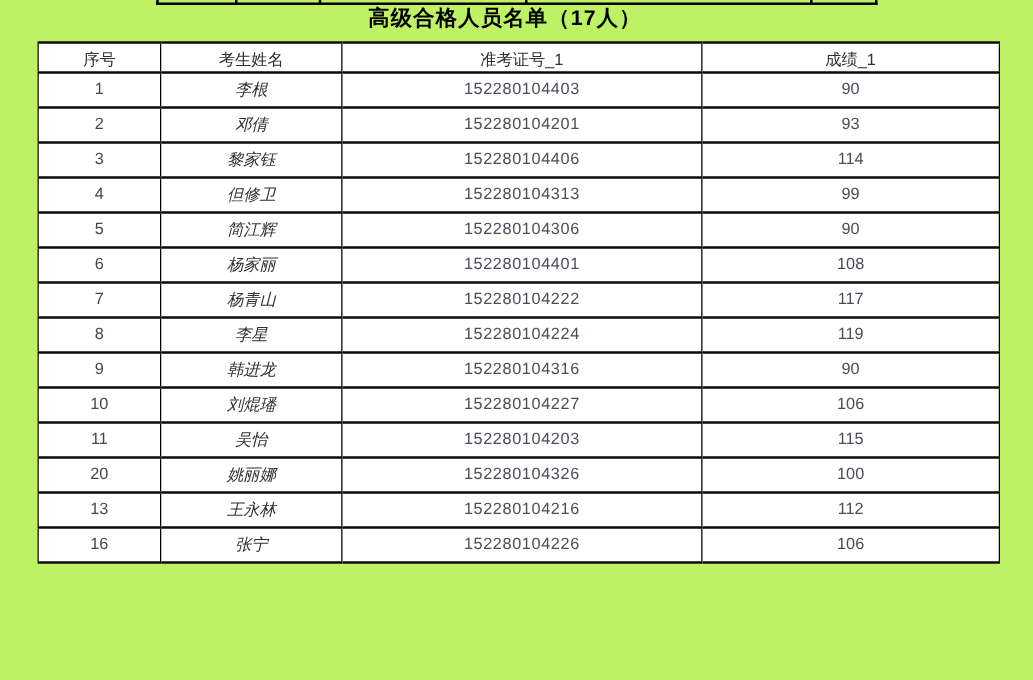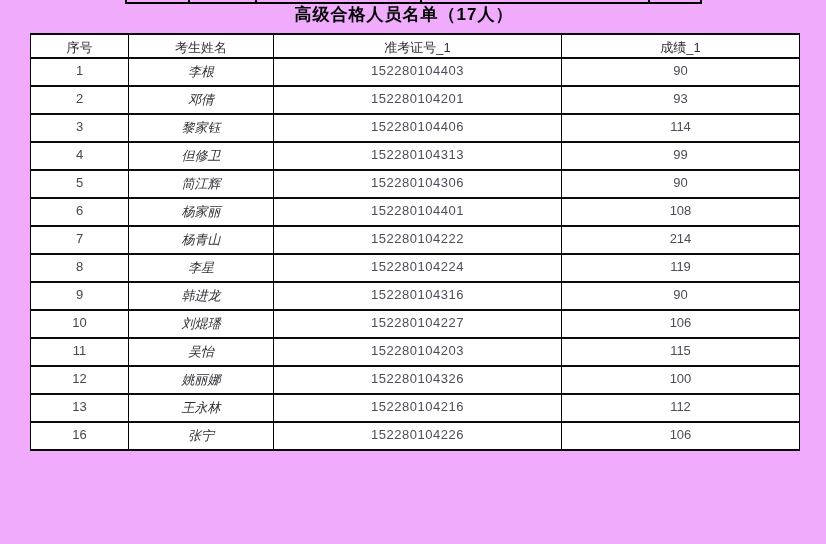--- a/index.html
+++ b/index.html
@@ -2,21 +2,21 @@
 <html><head>
 <meta charset="utf-8">
 <style>
   * { margin: 0; padding: 0; box-sizing: border-box; }
   html, body {
     width: 826px; height: 544px;
     background: #ffffff;
     font-family: "Liberation Sans", "DejaVu Sans", sans-serif;
     overflow: hidden;
   }
-  .page { position: relative; width: 826px; height: 544px; background: #f0abfc; }
+  .page { position: relative; width: 826px; height: 544px; background: #bef264; }
 
   
   .prev-fragment {
     position: absolute; left: 125px; top: 0;
     width: 577px; height: 4px;
     border-bottom: 2px solid #000;
   }
   .prev-fragment .stub {
     position: absolute; top: 0; width: 2px; height: 4px; background: #000;
   }
@@ -123,21 +123,21 @@
         <tr>
     <td class="cell-no">6</td>
     <td class="cell-name">杨家丽</td>
     <td class="cell-ticket">152280104401</td>
     <td class="cell-score">108</td>
   </tr>
         <tr>
     <td class="cell-no">7</td>
     <td class="cell-name">杨青山</td>
     <td class="cell-ticket">152280104222</td>
-    <td class="cell-score">214</td>
+    <td class="cell-score">117</td>
   </tr>
         <tr>
     <td class="cell-no">8</td>
     <td class="cell-name">李星</td>
     <td class="cell-ticket">152280104224</td>
     <td class="cell-score">119</td>
   </tr>
         <tr>
     <td class="cell-no">9</td>
     <td class="cell-name">韩进龙</td>
@@ -150,21 +150,21 @@
     <td class="cell-ticket">152280104227</td>
     <td class="cell-score">106</td>
   </tr>
         <tr>
     <td class="cell-no">11</td>
     <td class="cell-name">吴怡</td>
     <td class="cell-ticket">152280104203</td>
     <td class="cell-score">115</td>
   </tr>
         <tr>
-    <td class="cell-no">12</td>
+    <td class="cell-no">20</td>
     <td class="cell-name">姚丽娜</td>
     <td class="cell-ticket">152280104326</td>
     <td class="cell-score">100</td>
   </tr>
         <tr>
     <td class="cell-no">13</td>
     <td class="cell-name">王永林</td>
     <td class="cell-ticket">152280104216</td>
     <td class="cell-score">112</td>
   </tr>

